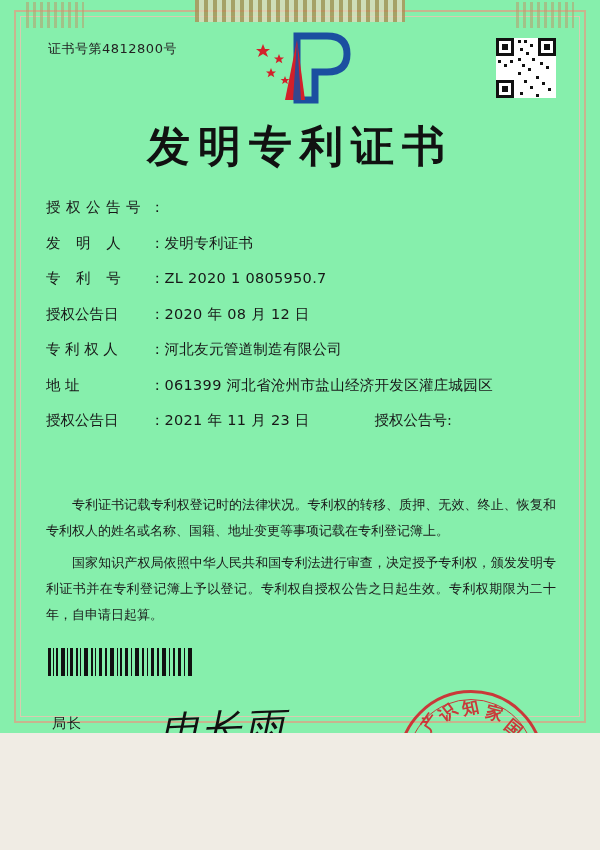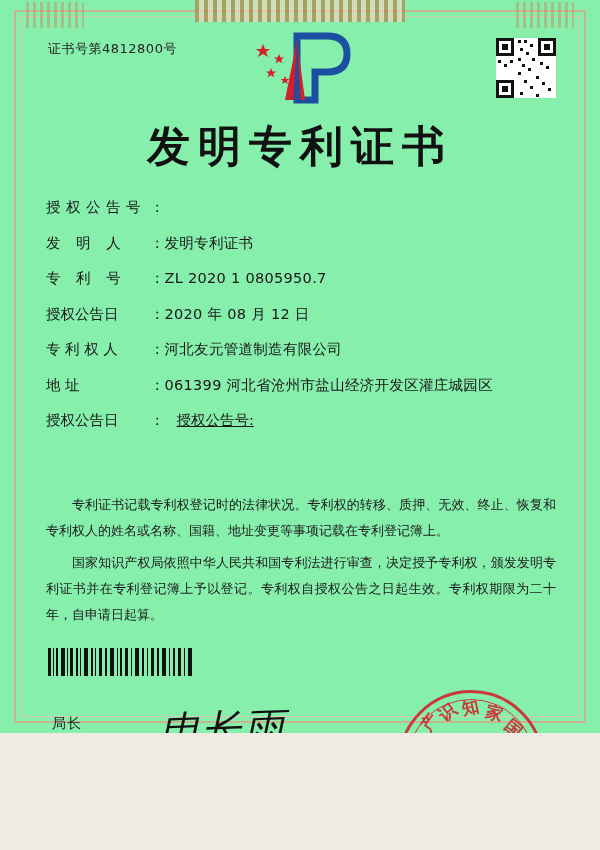--- a/index.html
+++ b/index.html
@@ -124,22 +124,21 @@
     flex: 1 1 auto;
     letter-spacing: .3px;
   }
   .field-row.dual .field-value {
     flex: 0 0 auto;
     width: 190px;
   }
   .field-row.dual .field-label2 {
     flex: 0 0 auto;
     letter-spacing: 0;
-    margin-left: 12px;
-    text-decoration: underline;
+    margin-left: 20px;
   }
   .field-row.dual .field-value2 {
     flex: 1 1 auto;
     margin-left: 6px;
   }
 
   .paragraphs {
     position: absolute;
     left: 46px;
     right: 44px;
@@ -337,20 +336,21 @@
 
     <div class="field-row">
       <div class="field-label">地        址</div>
       <div class="field-colon">：</div>
       <div class="field-value">061399 河北省沧州市盐山经济开发区灌庄城园区</div>
     </div>
 
     <div class="field-row dual">
       <div class="field-label">授权公告日</div>
       <div class="field-colon">：</div>
+      <div class="field-value">2021 年 11 月 23 日</div>
       <div class="field-label2">授权公告号:</div>
     </div>
 
   </div>
 
   <div class="paragraphs">
     <p>专利证书记载专利权登记时的法律状况。专利权的转移、质押、无效、终止、恢复和专利权人的姓名或名称、国籍、地址变更等事项记载在专利登记簿上。</p>
     <p>国家知识产权局依照中华人民共和国专利法进行审查，决定授予专利权，颁发发明专利证书并在专利登记簿上予以登记。专利权自授权公告之日起生效。专利权期限为二十年，自申请日起算。</p>
   </div>
 

